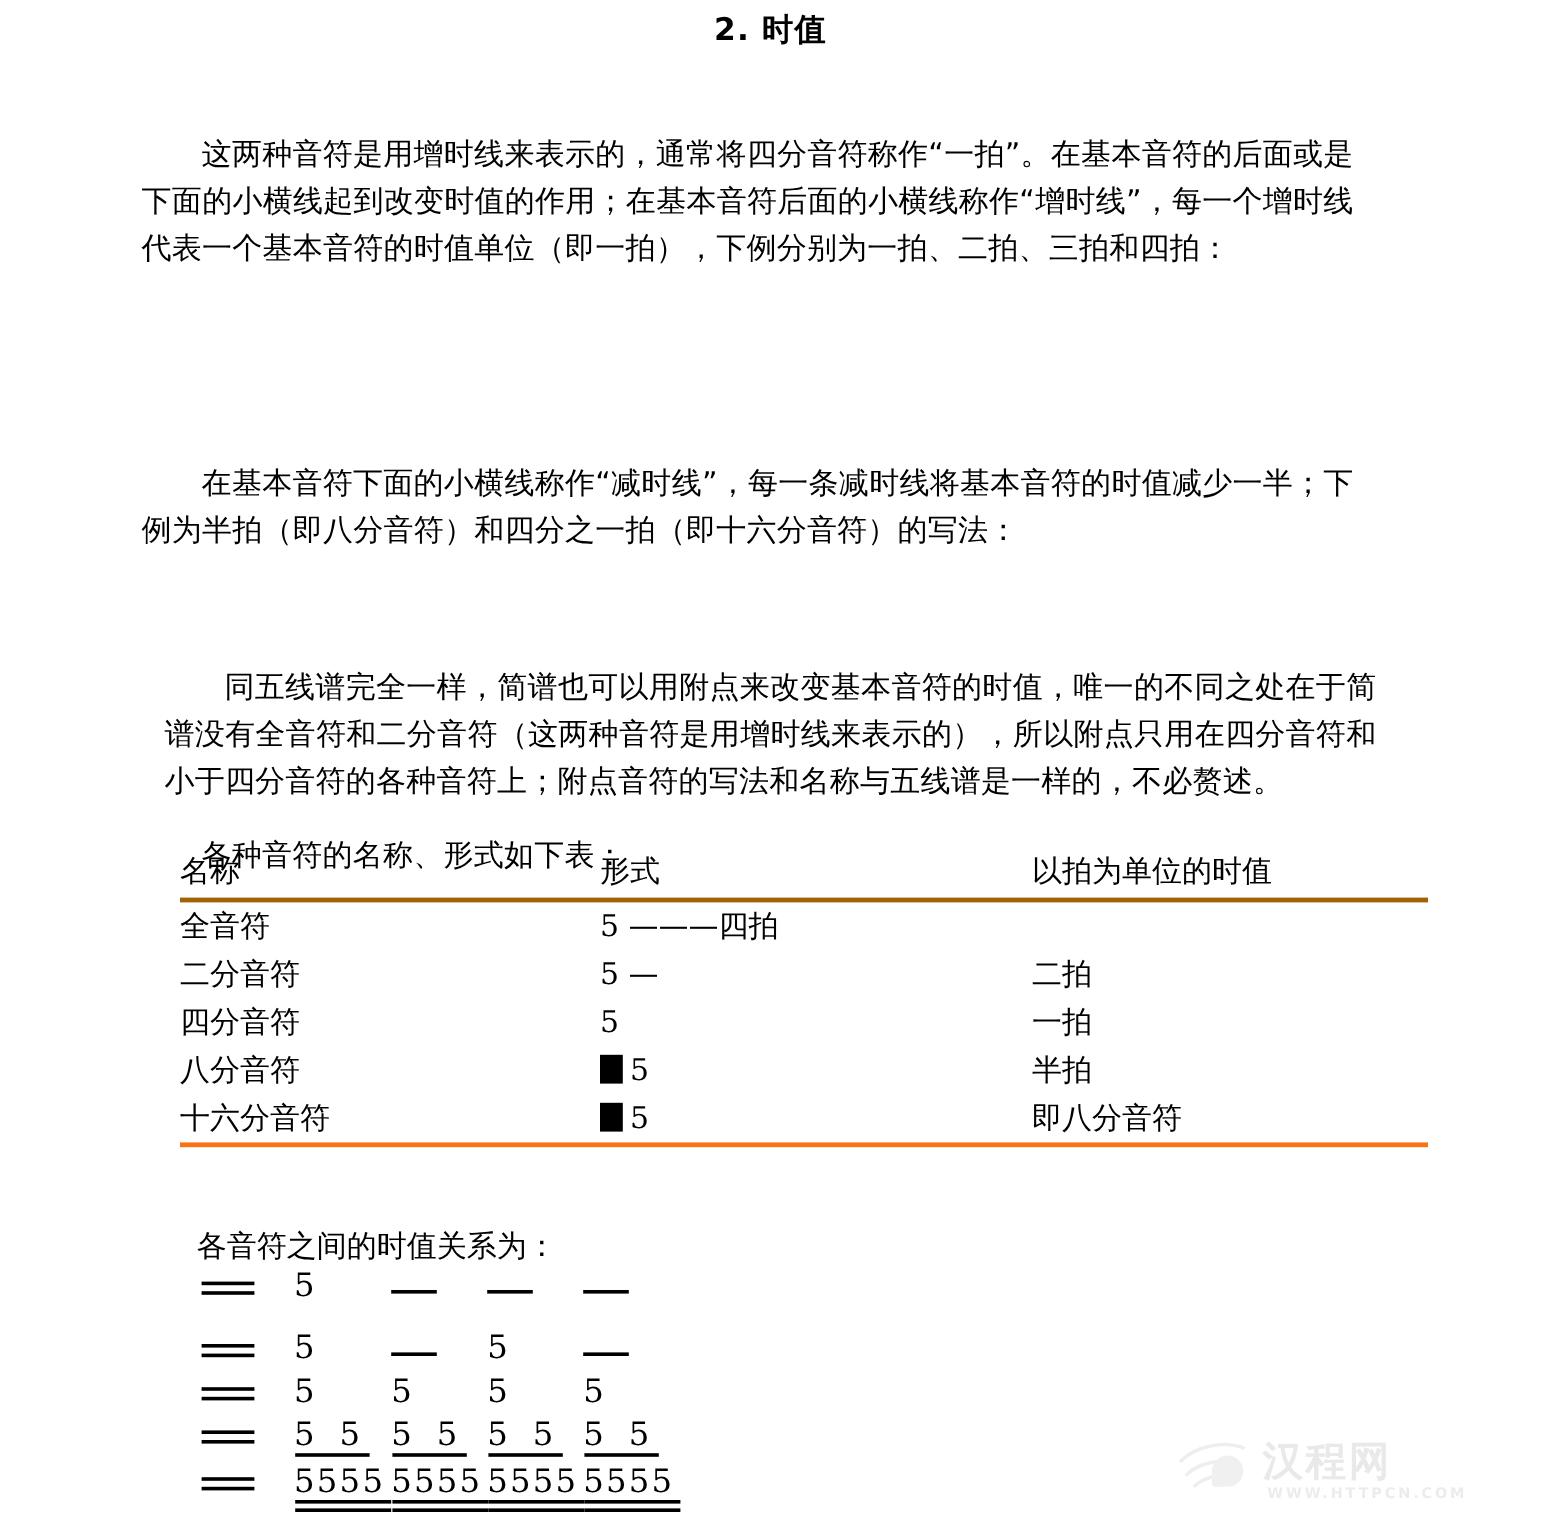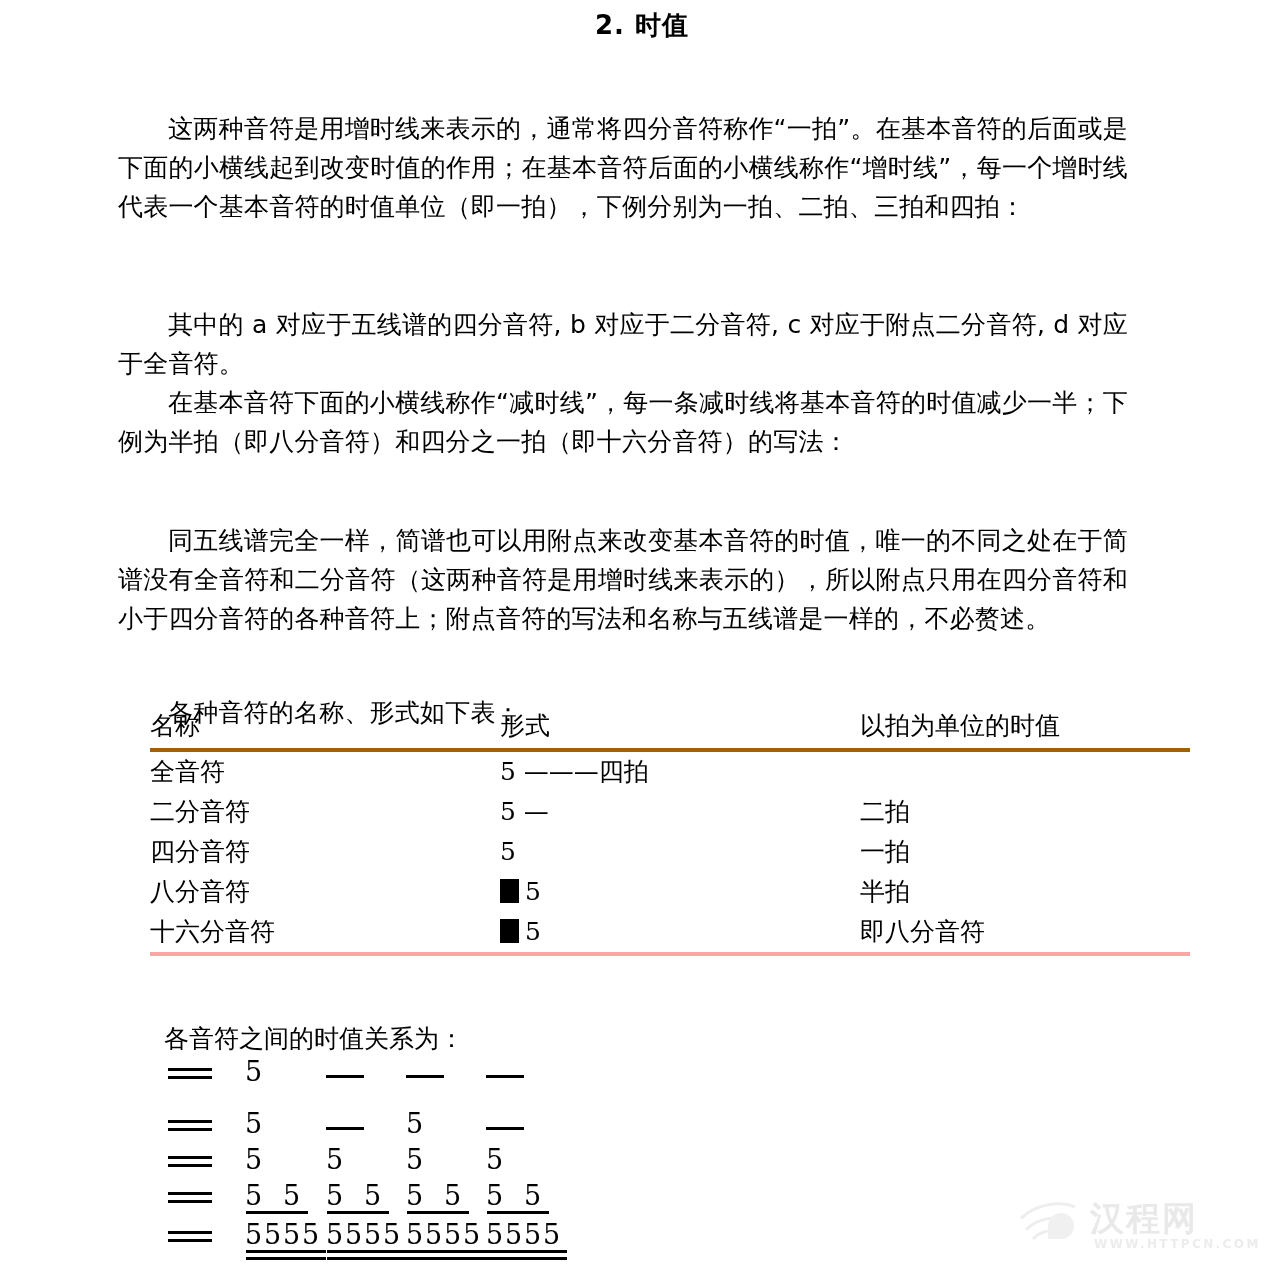--- a/index.html
+++ b/index.html
@@ -13,21 +13,20 @@
     position: relative;
     font-family: "DejaVu Sans", "Liberation Sans", sans-serif;
     color: #000000;
     overflow: hidden;
   }
 
   .page {
     position: relative;
     width: 1172px;
     height: 1269px;
-    padding-left: 38px;
   }
 
   
   .doc-title {
     position: absolute;
     left: 0;
     top: 8px;
     width: 1284px;
     text-align: center;
     font-size: 26px;
@@ -45,21 +44,21 @@
     line-height: 39px;
     text-align: justify;
     text-justify: inter-ideograph;
     letter-spacing: 0.2px;
   }
   .para.indent { text-indent: 2em; }
 
   #para1 { top: 84px; }
   #para2 { top: 280px; }
   #para3 { top: 358px; }
-  #para4 { top: 496px; }
+  #para4 { top: 528px; margin-left: 19px; }
   #para5 { top: 668px; }
 
   
   .note-table {
     position: absolute;
     left: 150px;
     top: 706px;
     width: 1040px;
     border-collapse: collapse;
     font-size: 25px;
@@ -72,21 +71,21 @@
     line-height: 40px;
     vertical-align: baseline;
     white-space: nowrap;
   }
   .col-name  { width: 350px; }
   .col-form  { width: 360px; }
   .col-value { width: 330px; }
 
   .note-table thead th { padding-bottom: 2px; }
   .note-table thead tr { border-bottom: 4px solid #a16207; }
-  .note-table tbody tr:last-child { border-bottom: 4px solid #fca5a5; }
+  .note-table tbody tr:last-child { border-bottom: 4px solid #f97316; }
 
   .tofu {
     display: inline-block;
     width: 19px;
     height: 24px;
     background: #000;
     vertical-align: -3px;
     margin-right: 6px;
   }
   .jp-num { font-family: "DejaVu Serif", "Liberation Serif", serif; }
@@ -224,21 +223,20 @@
 </style>
 </head>
 <body>
 
 <div class="page">
 
   <div class="doc-title">2. 时值</div>
 
   <p class="para indent" id="para1">这两种音符是用增时线来表示的，通常将四分音符称作“一拍”。在基本音符的后面或是下面的小横线起到改变时值的作用；在基本音符后面的小横线称作“增时线”，每一个增时线代表一个基本音符的时值单位（即一拍），下例分别为一拍、二拍、三拍和四拍：</p>
 
-  <p class="para indent" id="para2">其中的 a 对应于五线谱的四分音符, b 对应于二分音符, c 对应于附点二分音符, d 对应于全音符。</p>
 
   <p class="para indent" id="para3">在基本音符下面的小横线称作“减时线”，每一条减时线将基本音符的时值减少一半；下例为半拍（即八分音符）和四分之一拍（即十六分音符）的写法：</p>
 
   <p class="para indent" id="para4">同五线谱完全一样，简谱也可以用附点来改变基本音符的时值，唯一的不同之处在于简谱没有全音符和二分音符（这两种音符是用增时线来表示的），所以附点只用在四分音符和小于四分音符的各种音符上；附点音符的写法和名称与五线谱是一样的，不必赘述。</p>
 
   <p class="para indent" id="para5">各种音符的名称、形式如下表：</p>
 
   <table class="note-table">
     <thead>
       <tr>

